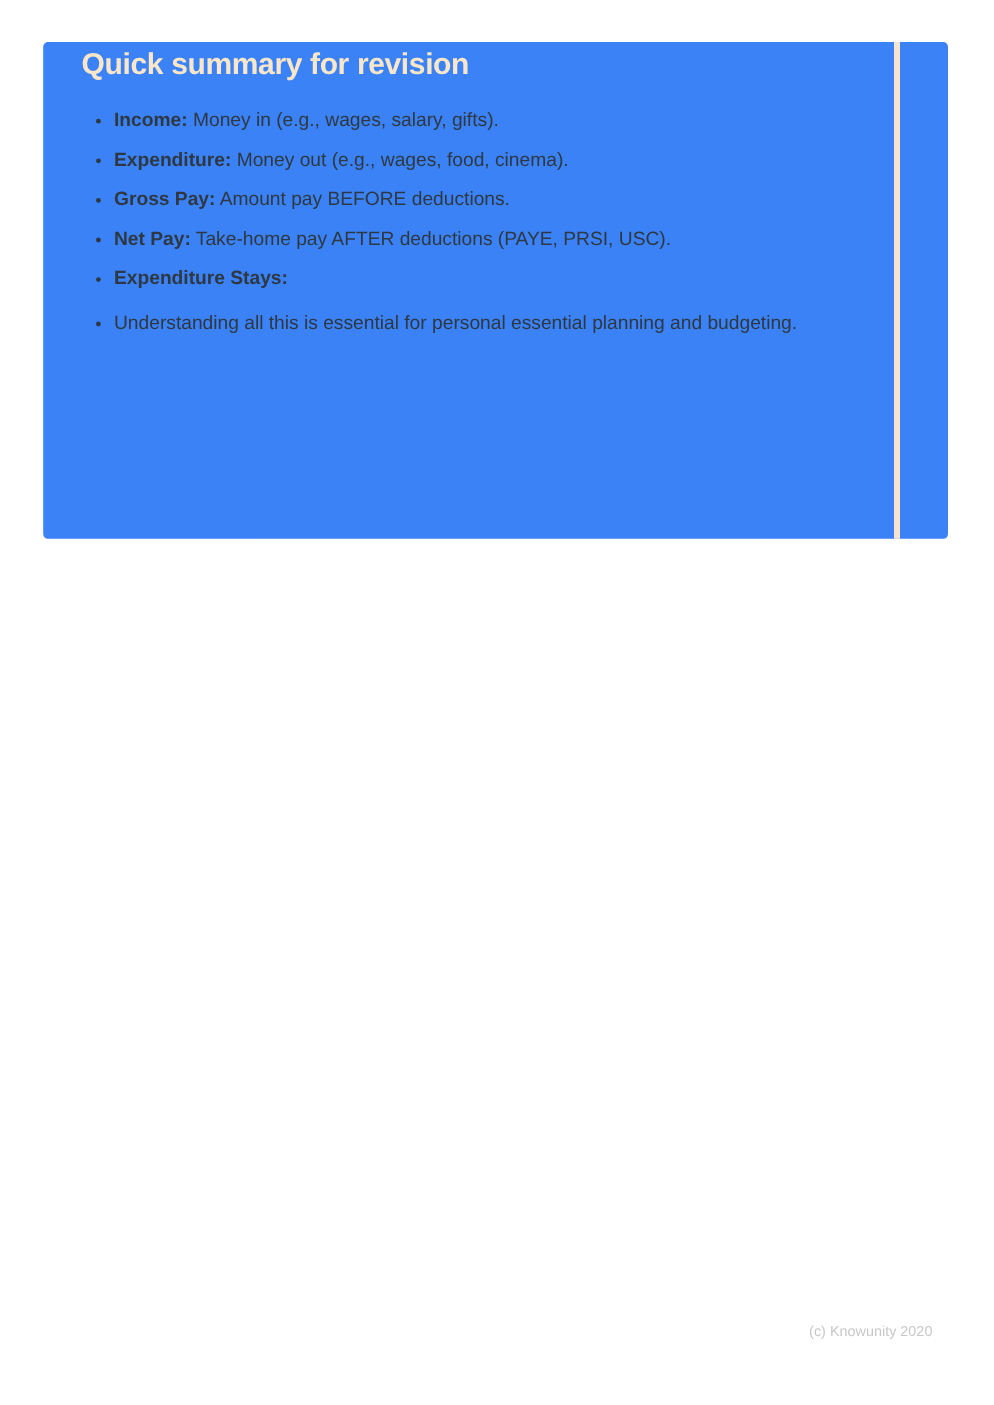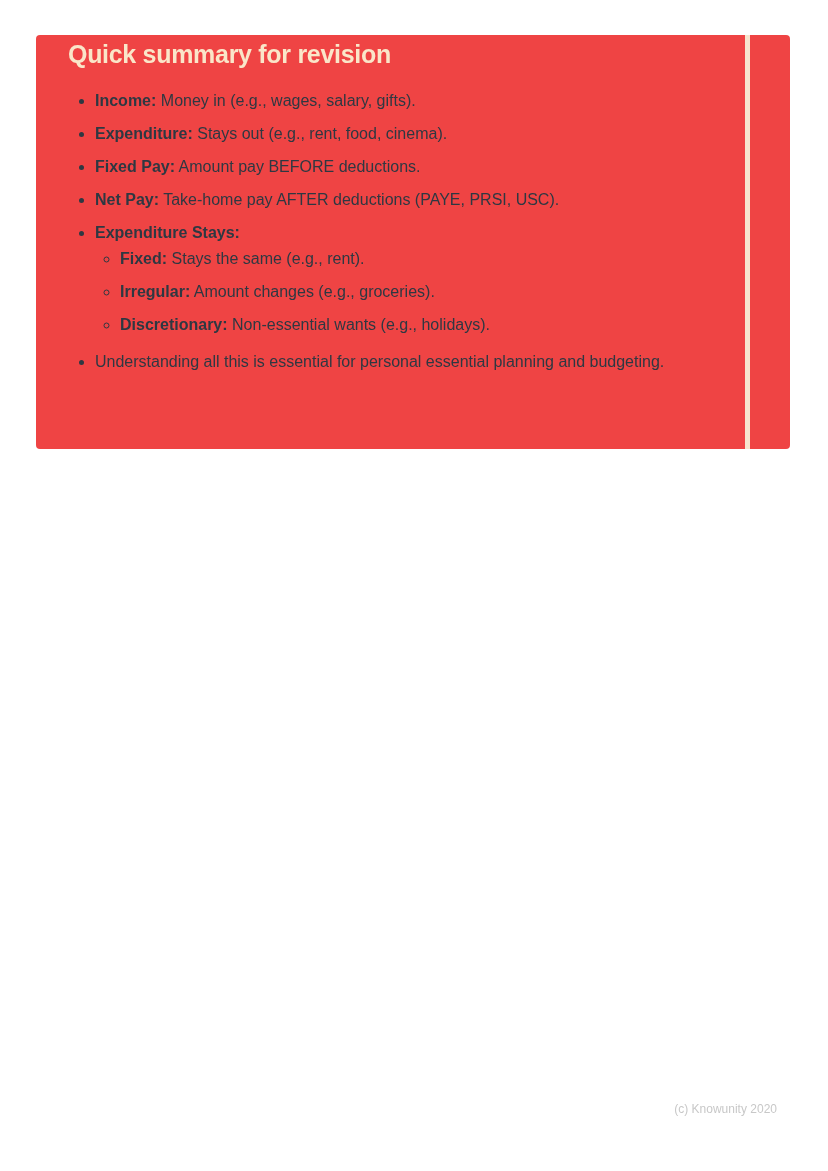--- a/index.html
+++ b/index.html
@@ -10,21 +10,21 @@
     font-family: "Liberation Sans", sans-serif;
     position: relative;
     overflow: hidden;
   }
   .card {
     position: absolute;
     left: 36px;
     top: 35px;
     width: 754px;
     height: 414px;
-    background: #ef4444;
+    background: #3b82f6;
     border-radius: 4px;
   }
   .accent-line {
     position: absolute;
     top: 0;
     bottom: 0;
     right: 40px;
     width: 5px;
     background: #F7E4CE;
   }
@@ -64,28 +64,23 @@
   }
 </style>
 </head>
 <body>
 
 <div class="card">
   <div class="accent-line"></div>
   <h1 class="card-title">Quick summary for revision</h1>
   <ul class="list">
     <li><span class="b">Income:</span> <span>Money in (e.g., wages, salary, gifts).</span></li>
-    <li><span class="b">Expenditure:</span> <span>Stays out (e.g., rent, food, cinema).</span></li>
-    <li><span class="b">Fixed Pay:</span> <span>Amount pay BEFORE deductions.</span></li>
+    <li><span class="b">Expenditure:</span> <span>Money out (e.g., wages, food, cinema).</span></li>
+    <li><span class="b">Gross Pay:</span> <span>Amount pay BEFORE deductions.</span></li>
     <li><span class="b">Net Pay:</span> <span>Take-home pay AFTER deductions (PAYE, PRSI, USC).</span></li>
     <li>
       <span class="b">Expenditure Stays:</span>
-      <ul class="sub">
-        <li><span class="b">Fixed:</span> <span>Stays the same (e.g., rent).</span></li>
-        <li><span class="b">Irregular:</span> <span>Amount changes (e.g., groceries).</span></li>
-        <li><span class="b">Discretionary:</span> <span>Non-essential wants (e.g., holidays).</span></li>
-      </ul>
     </li>
     <li class="spaced"><span>Understanding all this is essential for personal essential planning and budgeting.</span></li>
   </ul>
 </div>
 
 <div class="footer">(c) Knowunity 2020</div>
 
 </body></html>

